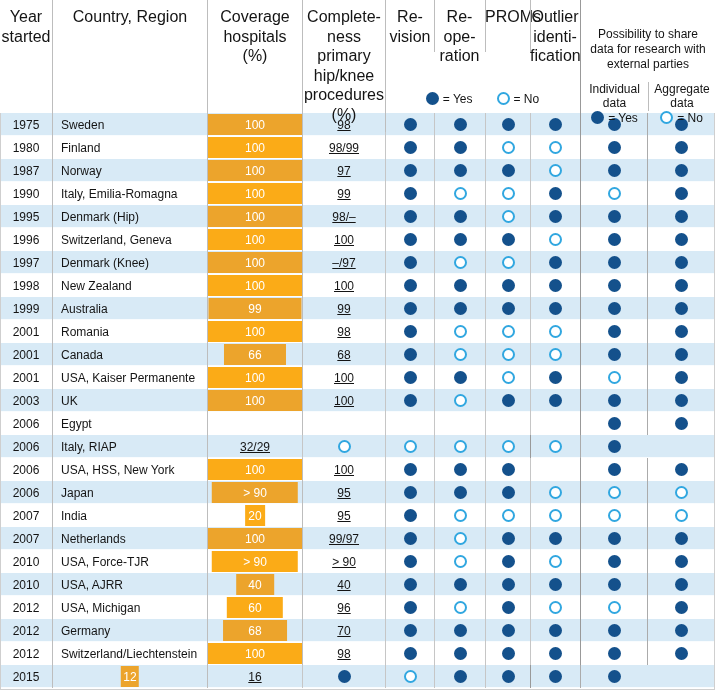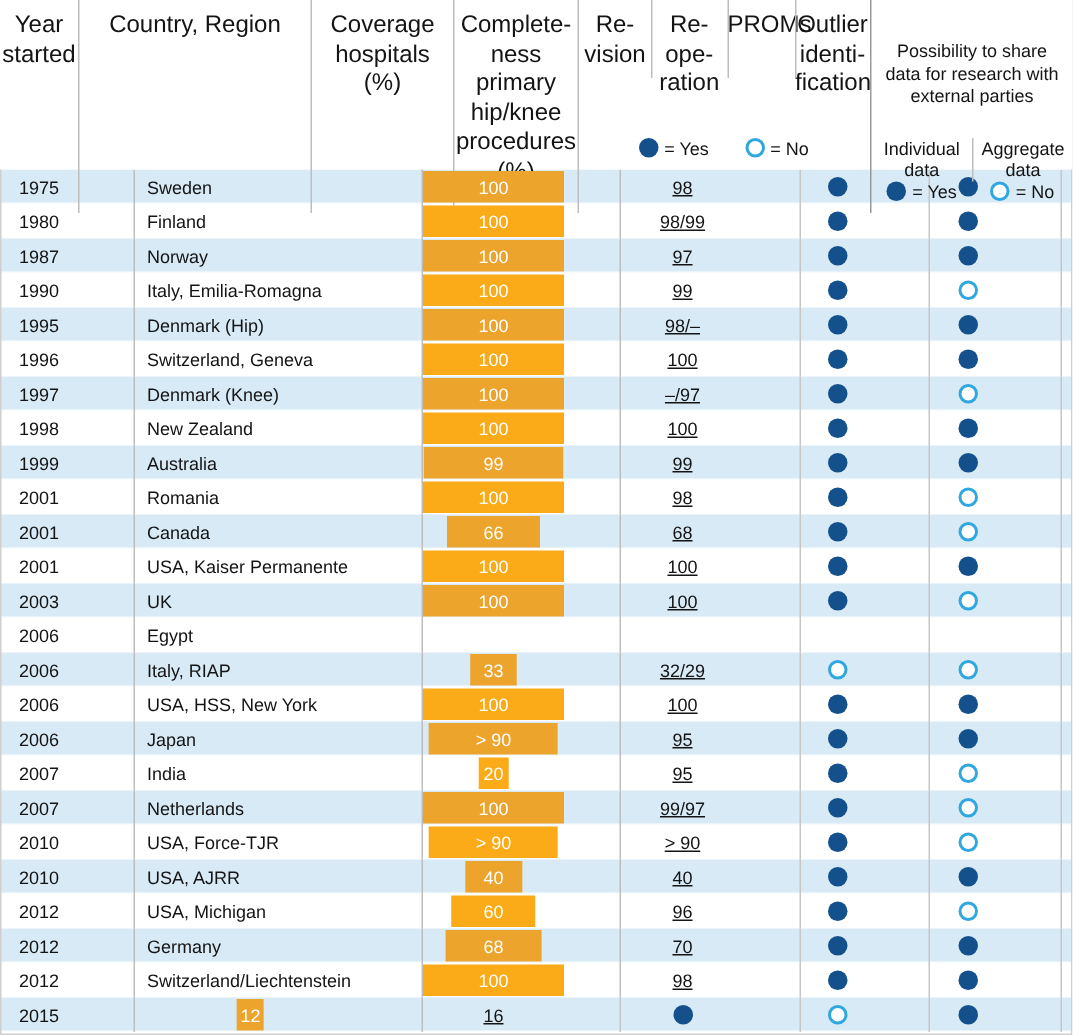--- a/index.html
+++ b/index.html
@@ -16,35 +16,35 @@
   .header { position:relative; height:113px; background:#fff; }
   .hcell {
     padding-top:7px; text-align:center; font-size:16px; line-height:1.22;
     white-space:pre-line; box-sizing:border-box;
   }
   .bl  { border-left:1px solid #bdbdbd; }
   .bld { border-left:1px solid #999999; }
   .part-div { position:absolute; top:0; width:1px; height:52px; background:#bdbdbd; }
   .hgroup { grid-column:9 / 11; display:flex; flex-direction:column; box-sizing:border-box; }
   .hgroup-title { padding-top:7px; text-align:center; font-size:12px; line-height:1.25; white-space:pre-line;margin-top:20px; }
-  .hgroup-sub { display:grid; grid-template-columns:67px 67px; margin-top:20px; }
+  .hgroup-sub { display:grid; grid-template-columns:67px 67px; margin-top:10px; }
   .hgroup-sub .sub { text-align:center; font-size:12px; line-height:1.2; white-space:pre-line; box-sizing:border-box; }
   .hgroup-sub .agg { border-left:1px solid #bdbdbd; }
   .hgroup-legend { display:grid; grid-template-columns:67px 67px; margin-top:auto; padding-bottom:7px; }
   .leg { display:flex; align-items:flex-start; justify-content:center; gap:4px; font-size:12px; white-space:nowrap; }
   .mid-legend {
     position:absolute; left:385px; width:195px; bottom:7px;
     display:flex; justify-content:center; align-items:center; gap:24px; font-size:12px;
   }
   
   .dot { width:13px; height:13px; border-radius:50%; display:inline-block; flex:none; box-sizing:border-box; }
   .dot.filled { background:#14518C; }
   .dot.open   { background:#ffffff; border:2px solid #31A7E0; }
   
-  .row { height:23px; box-sizing:border-box; align-items:center; font-size:12px;gap:37px; }
+  .row { height:23px; box-sizing:border-box; align-items:center; font-size:12px; }
   .row-blue  { background:#D8EAF6; box-shadow: inset 0 -1px 0 rgba(255,255,255,.85); }
   .row-white { background:#ffffff; }
   .cell { height:100%; box-sizing:border-box; display:flex; align-items:center; }
   .c-year    { justify-content:center; }
   .c-country { padding-left:8px; border-left:1px solid #bdbdbd; white-space:nowrap; overflow:hidden; }
   .c-cov     { position:relative; border-left:1px solid #bdbdbd; display:block; }
   .bar { position:absolute; top:1px; bottom:1px; left:50%; transform:translateX(-50%); }
   .row-blue  .bar { background:#ECA42C; }
   .row-white .bar { background:#FBAB17; }
   .cov-label {
@@ -488,24 +488,20 @@
       <div class="cell c-ind c-individual">
           <span class="dot filled"></span>
         </div>
       <div class="cell c-ind c-aggregate">
           <span class="dot filled"></span>
         </div>
     </div>
       <div class="row grid row-blue">
       <div class="cell c-year">2006</div>
       <div class="cell c-country">Italy, RIAP</div>
-      <div class="cell c-cov">
-        <div class="bar" style="width: 33%;"></div>
-        <div class="cov-label">33</div>
-      </div>
       <div class="cell c-comp">32/29</div>
       <div class="cell c-ind">
           <span class="dot open"></span>
         </div>
       <div class="cell c-ind">
           <span class="dot open"></span>
         </div>
       <div class="cell c-ind">
           <span class="dot open"></span>
         </div>

